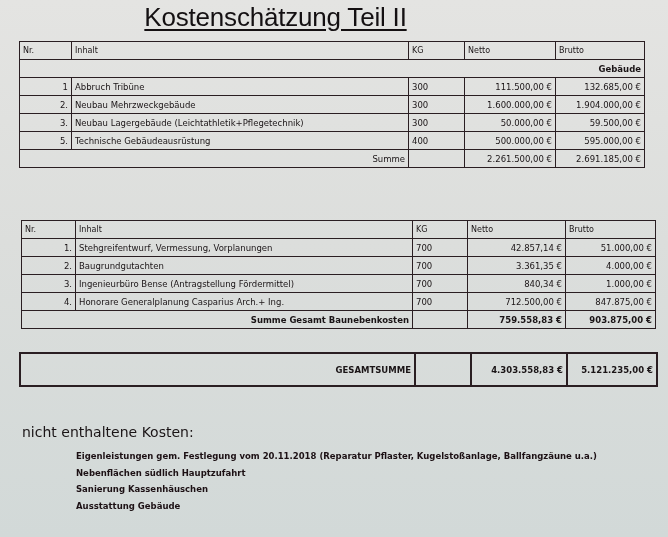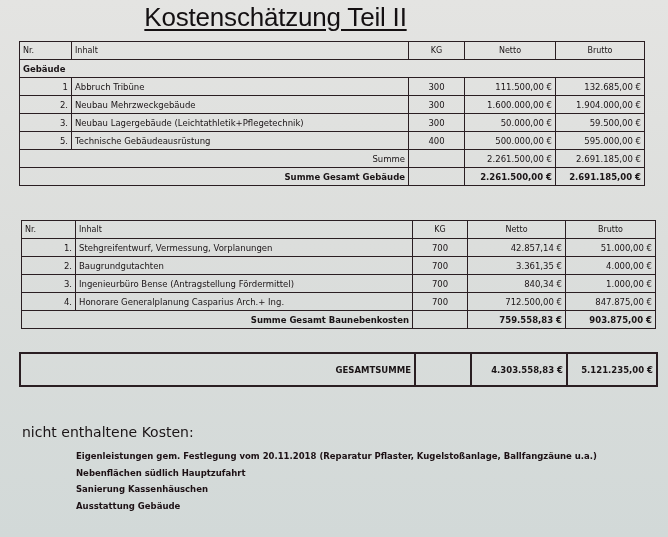--- a/index.html
+++ b/index.html
@@ -19,26 +19,26 @@
       position: absolute; border-collapse: collapse;
       font-family: "DejaVu Sans", sans-serif; font-size: 8.5px;
       table-layout: fixed;
       padding-left: 8px;
     }
     table.cost td {
       border: 1.5px solid #2a1e22; padding: 0 3px; height: 17px;
       white-space: nowrap; overflow: hidden; vertical-align: middle;
     }
     table.cost td.hdr { font-size: 8px; }
-    td.c { text-align: center; margin-top: 41px; }
+    td.c { text-align: left; margin-top: 41px; }
     td.r { text-align: right; }
     td.b { font-weight: bold; }
     td.nr { text-align: right; padding-right: 2px; }
     td.tall { height: 31px; }
-    td.group { text-align: left; font-weight: bold; height: 16px; margin-top: 8px; }
+    td.group { text-align: right; font-weight: bold; height: 16px; margin-top: 8px; }
     #t1 { left: 19px; top: 41px; width: 625px; }
     #t2 { left: 21px; top: 220px; width: 634px; }
     #t3 { left: 19px; top: 352px; width: 637px; }
     #t3 td { height: 31px; border-width: 2px; }
     .note-head {
       position: absolute; left: 22px; top: 424px;
       font-family: "DejaVu Sans", sans-serif; font-size: 14px;
     }
     .notes {
       position: absolute; left: 76px; top: 448px; margin: 0; padding: 0;
@@ -97,26 +97,20 @@
     <td>Technische Gebäudeausrüstung</td>
     <td class="c">400</td>
     <td class="r">500.000,00 €</td>
     <td class="r">595.000,00 €</td>
   </tr>
   <tr>
     <td colspan="2" class="r">Summe</td>
     <td></td>
     <td class="r">2.261.500,00 €</td>
     <td class="r">2.691.185,00 €</td>
-  </tr>
-  <tr>
-    <td colspan="2" class="r b tall">Summe Gesamt Gebäude</td>
-    <td class="tall"></td>
-    <td class="r b tall">2.261.500,00 €</td>
-    <td class="r b tall">2.691.185,00 €</td>
   </tr>
 </tbody>
   </table>
 
 <table class="cost" id="t2">
   <colgroup>
       <col style="width:54px">
       <col style="width:337px">
       <col style="width:55px">
       <col style="width:98px">

